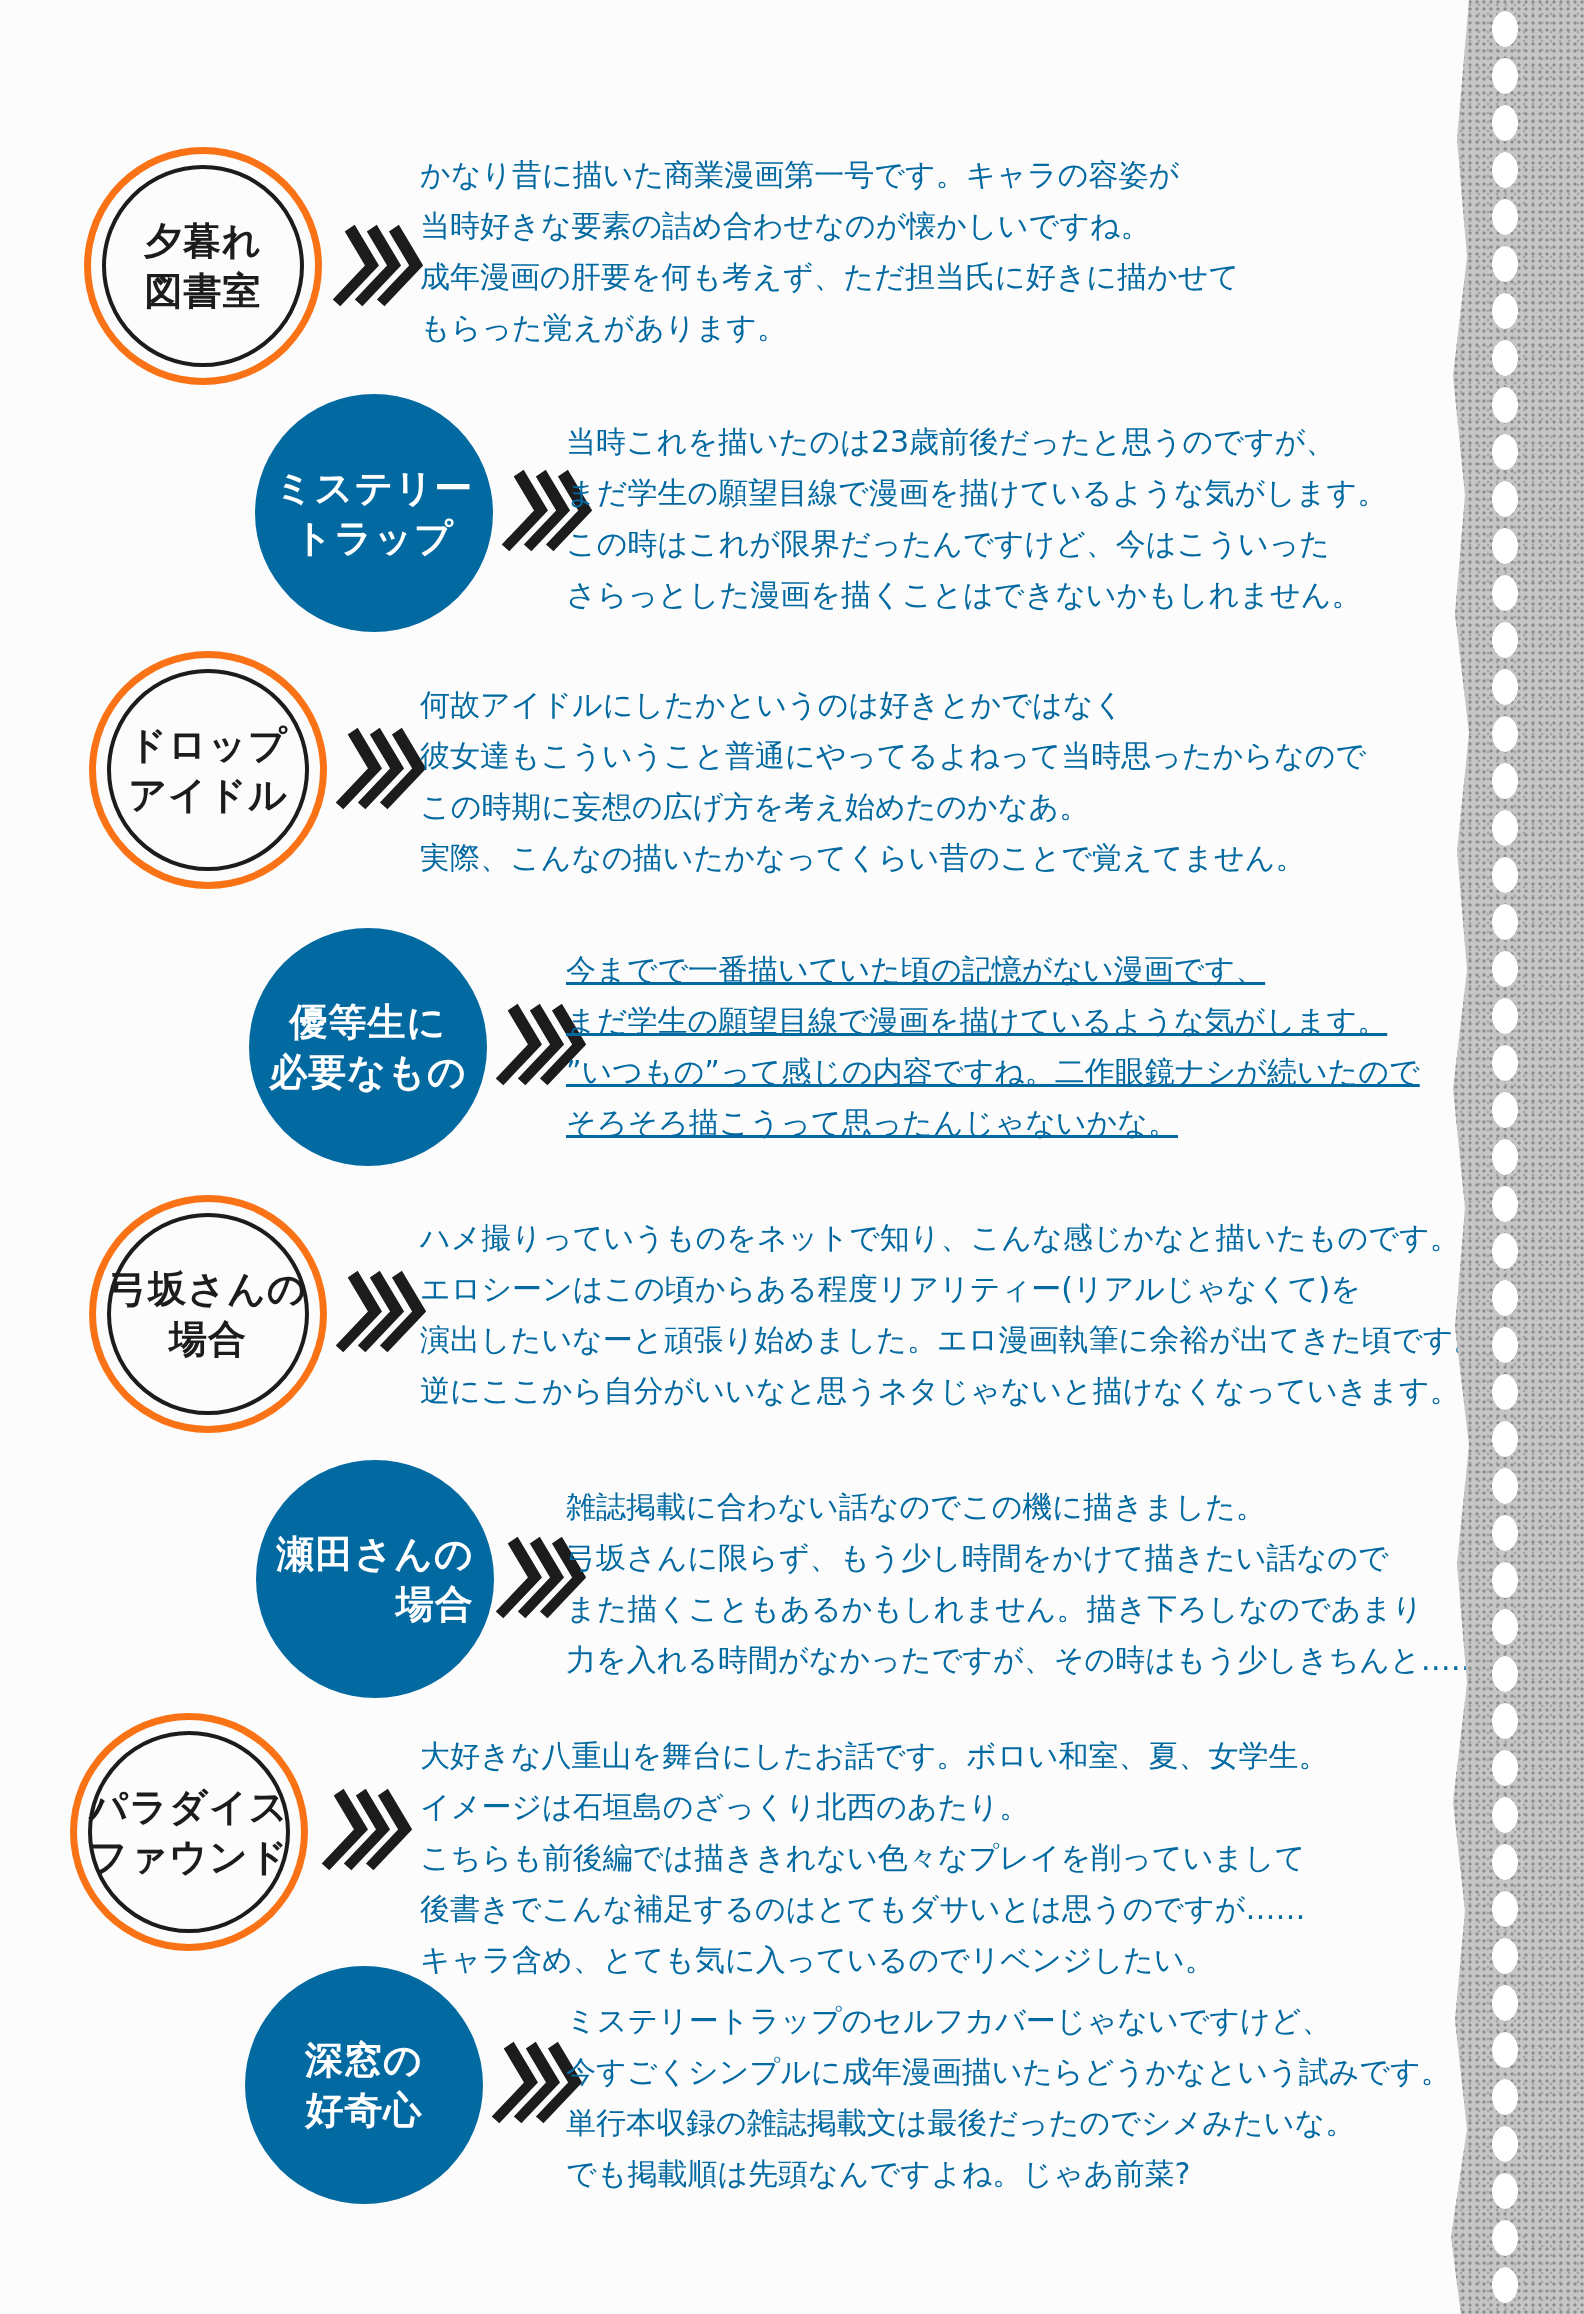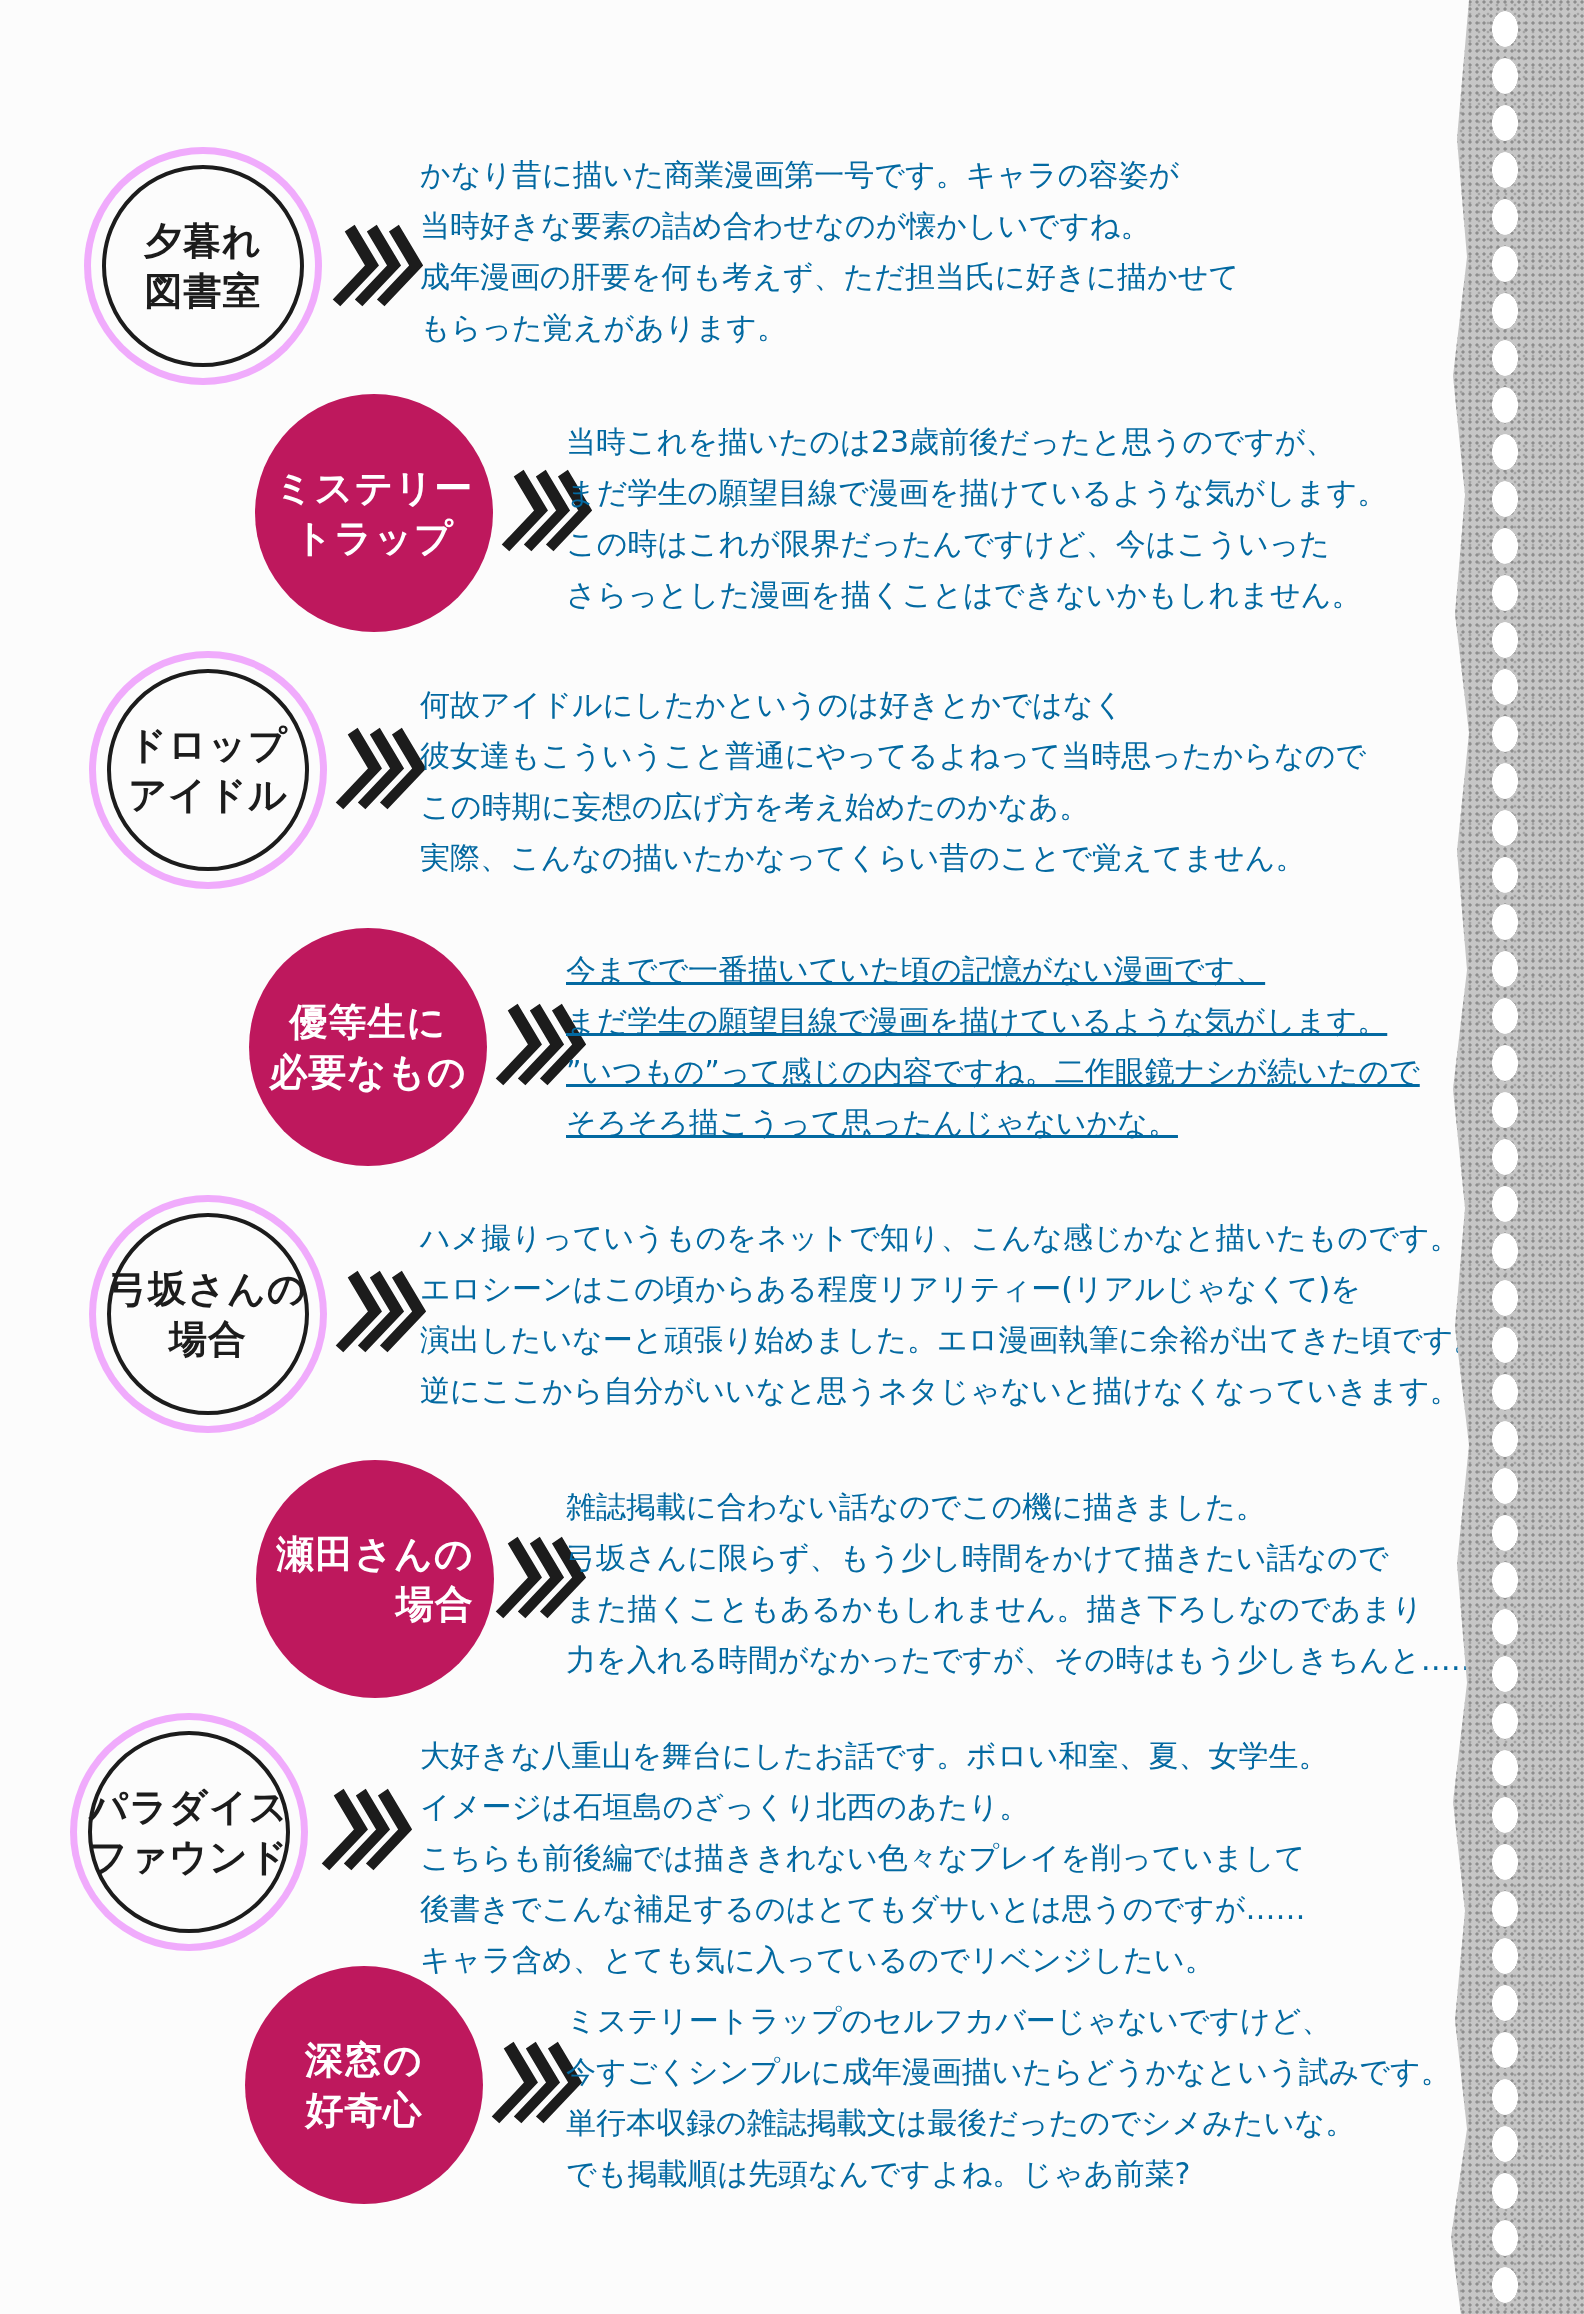--- a/index.html
+++ b/index.html
@@ -27,24 +27,24 @@
     background-image:radial-gradient(ellipse 13px 18px at 28px 23px,#ffffff 97%,rgba(255,255,255,0) 100%);
     background-size:55px 47px;background-repeat:repeat-y;
   }
 
   
   .badge{
     position:absolute;width:238px;height:238px;border-radius:50%;
     display:flex;align-items:center;justify-content:center;text-align:center;
   }
   .badge .badge-inner{position:relative;z-index:2;font-size:38px;line-height:50px;font-weight:bold;letter-spacing:1px;}
-  .badge.white{background:#f0abfc;}
+  .badge.white{background:#f97316;}
   .badge.white::before{content:"";position:absolute;inset:7px;background:#fcfcfc;border-radius:50%;}
   .badge.white::after{content:"";position:absolute;inset:18px;border:4px solid #1c1c1c;border-radius:50%;}
-  .badge.black{background:#be185d;}
+  .badge.black{background:#0369a1;}
   .badge.black .badge-inner{color:#ffffff;}
 
   
   .arrow{position:absolute;width:85px;height:95px;transform:skewX(-10deg);}
   .arrow path{stroke:#1c1c1c;stroke-width:13;fill:none;}
 
   
   .comment{position:absolute;font-size:30px;line-height:51px;white-space:nowrap;color:#0369a1;}
   .comment div{height:51px;}
 

